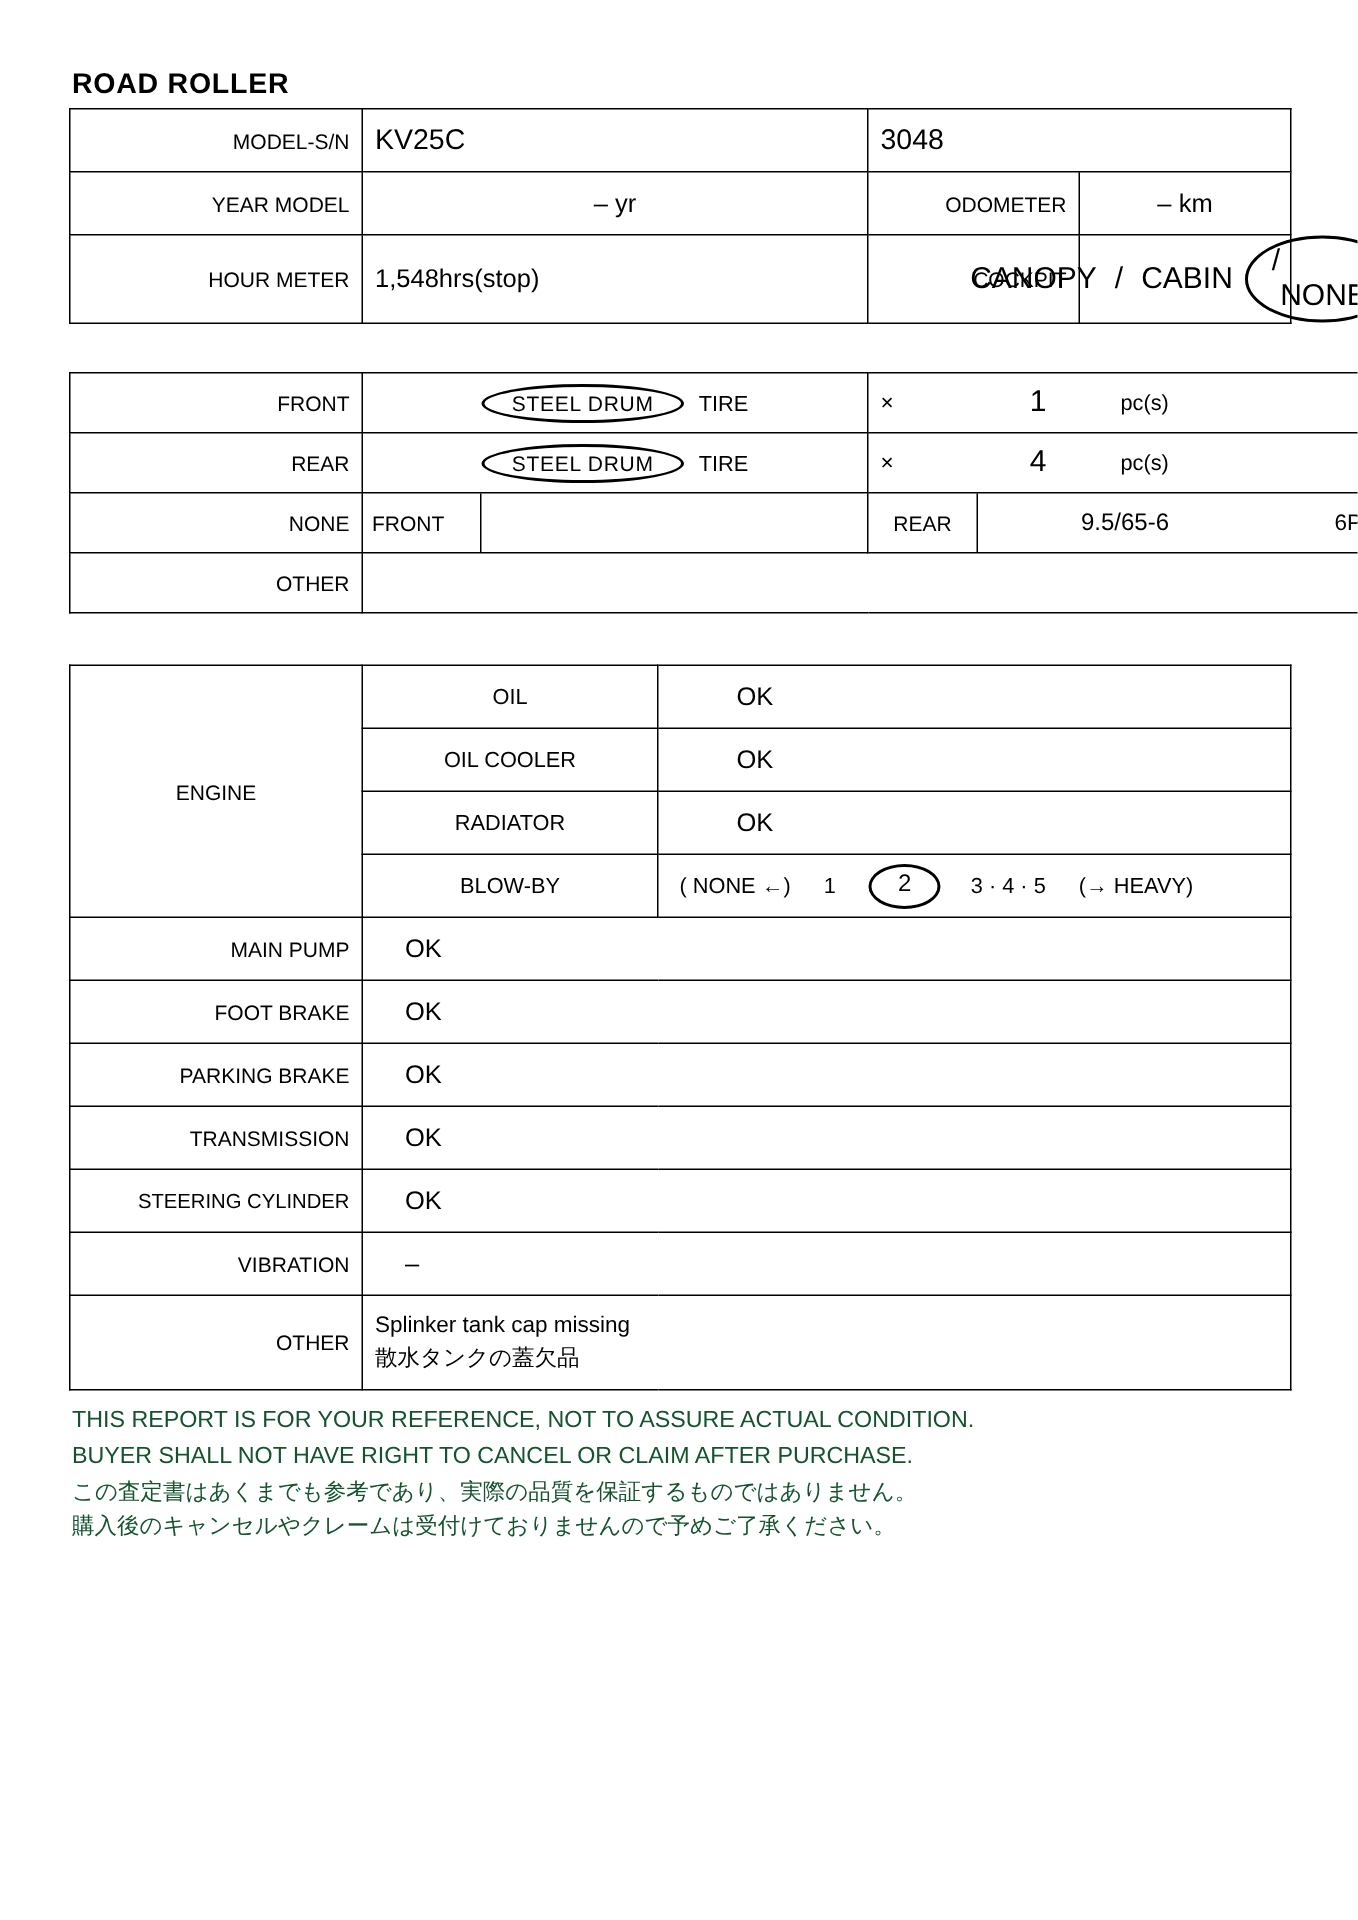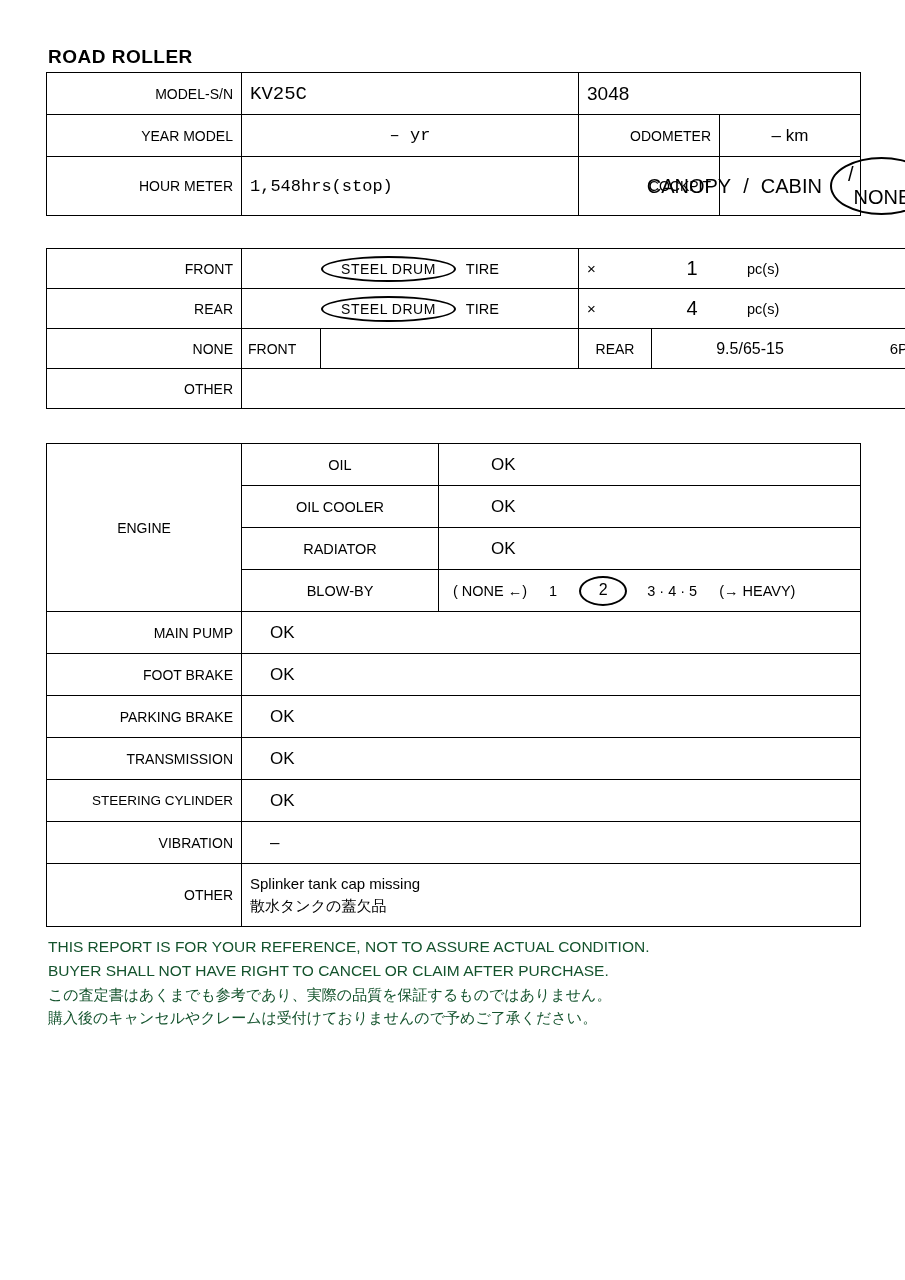--- a/index.html
+++ b/index.html
@@ -44,21 +44,21 @@
     font-size: 14px;
     white-space: nowrap;
   }
   .ctr { text-align: center; }
   .big { font-size: 19px; }
   .mid { font-size: 17px; }
 
   
   #t1 td { height: 41px; }
   #t1 .c-lbl  { width: 178px; }
-  #t1 .c-val1 { width: 320px; font-family: Liberation Mono, monospace; }
+  #t1 .c-val1 { width: 320px; }
   #t1 .c-lbl2 { width: 140px; }
 
   
   #t2 { margin-top: 32px; }
   #t2 td { height: 39px; }
   #t2 .c-lbl  { width: 178px; }
   #t2 .c-mid  { width: 320px; }
   #t2 .c-rest { width: 317px; }
   .drumcell { position: relative; }
   .drum-ell {
@@ -233,21 +233,21 @@
       <td class="lbl c-lbl">NONE</td>
       <td class="c-mid" style="padding:0;">
         <div class="sizeinner">
           <span class="sl" style="padding-left:6px;">FRONT</span>
           <span class="sv"></span>
         </div>
       </td>
       <td colspan="2" class="c-rest" style="padding:0;">
         <div class="rearinner">
           <span class="rl">REAR</span>
-          <span class="rv">9.5/65-15</span>
+          <span class="rv">9.5/65-6</span>
           <span class="rp">6P</span>
         </div>
       </td>
     </tr>
     <tr>
       <td class="lbl c-lbl">OTHER</td>
       <td colspan="3"></td>
     </tr>
   </tbody>
     </table>

